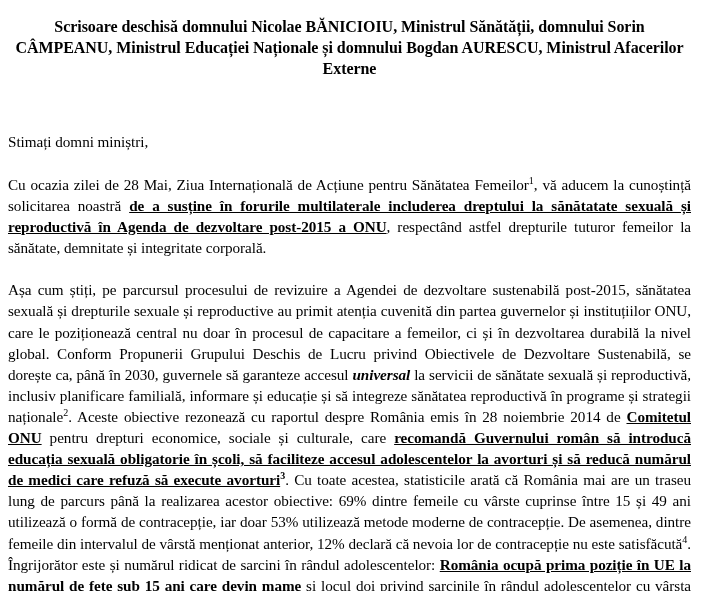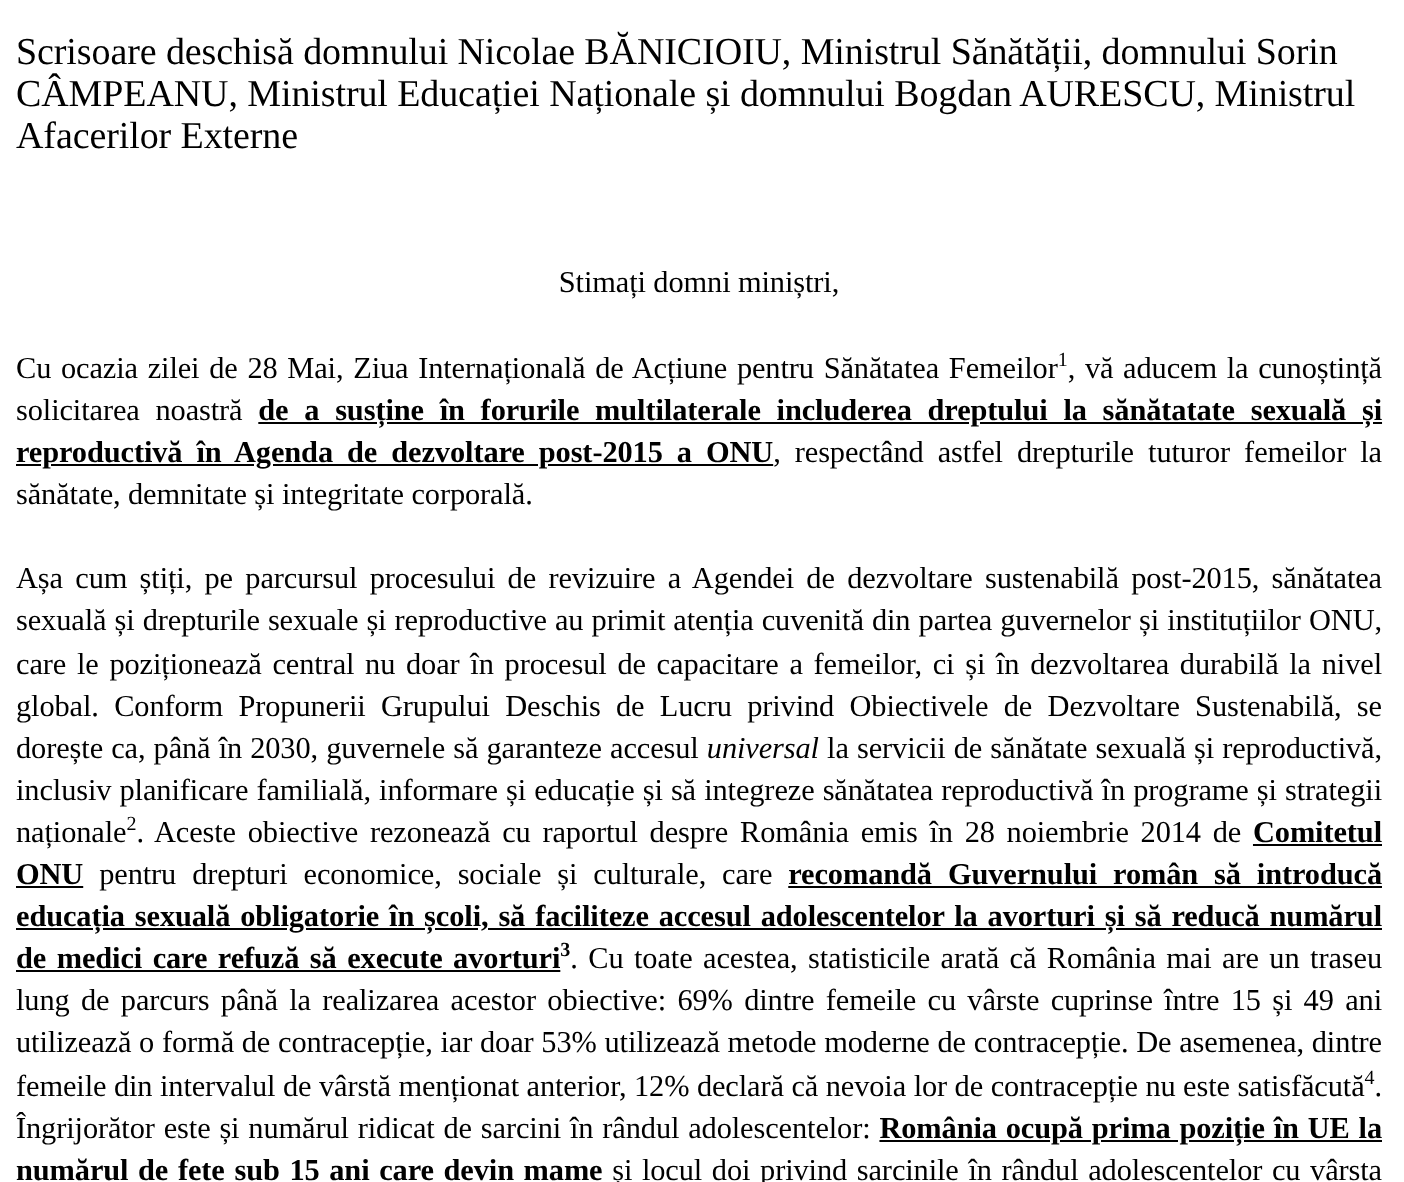--- a/index.html
+++ b/index.html
@@ -20,49 +20,49 @@
     position: relative;
     width: 702px;
     height: 591px;
     box-sizing: border-box;
     padding: 0 11px 0 8px;
     background: #ffffff;
   }
   .doc-heading {
     margin: 0;
     padding-top: 16px;
-    font-size: 19px;
+    font-size: 16px;
     line-height: 21px;
-    text-align: left;
-    font-weight: 400;
+    text-align: center;
+    font-weight: 700;
     letter-spacing: -0.05px;
   }
   .salutation {
     margin: 0;
     padding-top: 52px;
     font-size: 15.2px;
     line-height: 21px;
-    text-align: center;
+    text-align: left;
     letter-spacing: -0.05px;
     font-family: Liberation Serif, serif;
   }
   .body-par {
     margin: 0;
     padding-top: 22px;
     font-size: 15.2px;
     line-height: 21.1px;
     text-align: justify;
     text-justify: inter-word;
     letter-spacing: -0.05px;
   }
   .body-par.tight {
     padding-top: 21px;
   }
   b, strong { font-weight: 700; text-decoration: underline; }
-  i, em { font-style: italic; }
+  i, em { font-style: italic; font-weight: bold; }
   sup {
     font-size: 0.66em;
     vertical-align: super;
     line-height: 0;
   }
 </style>
 </head>
 <body>
 
 <div class="page">

